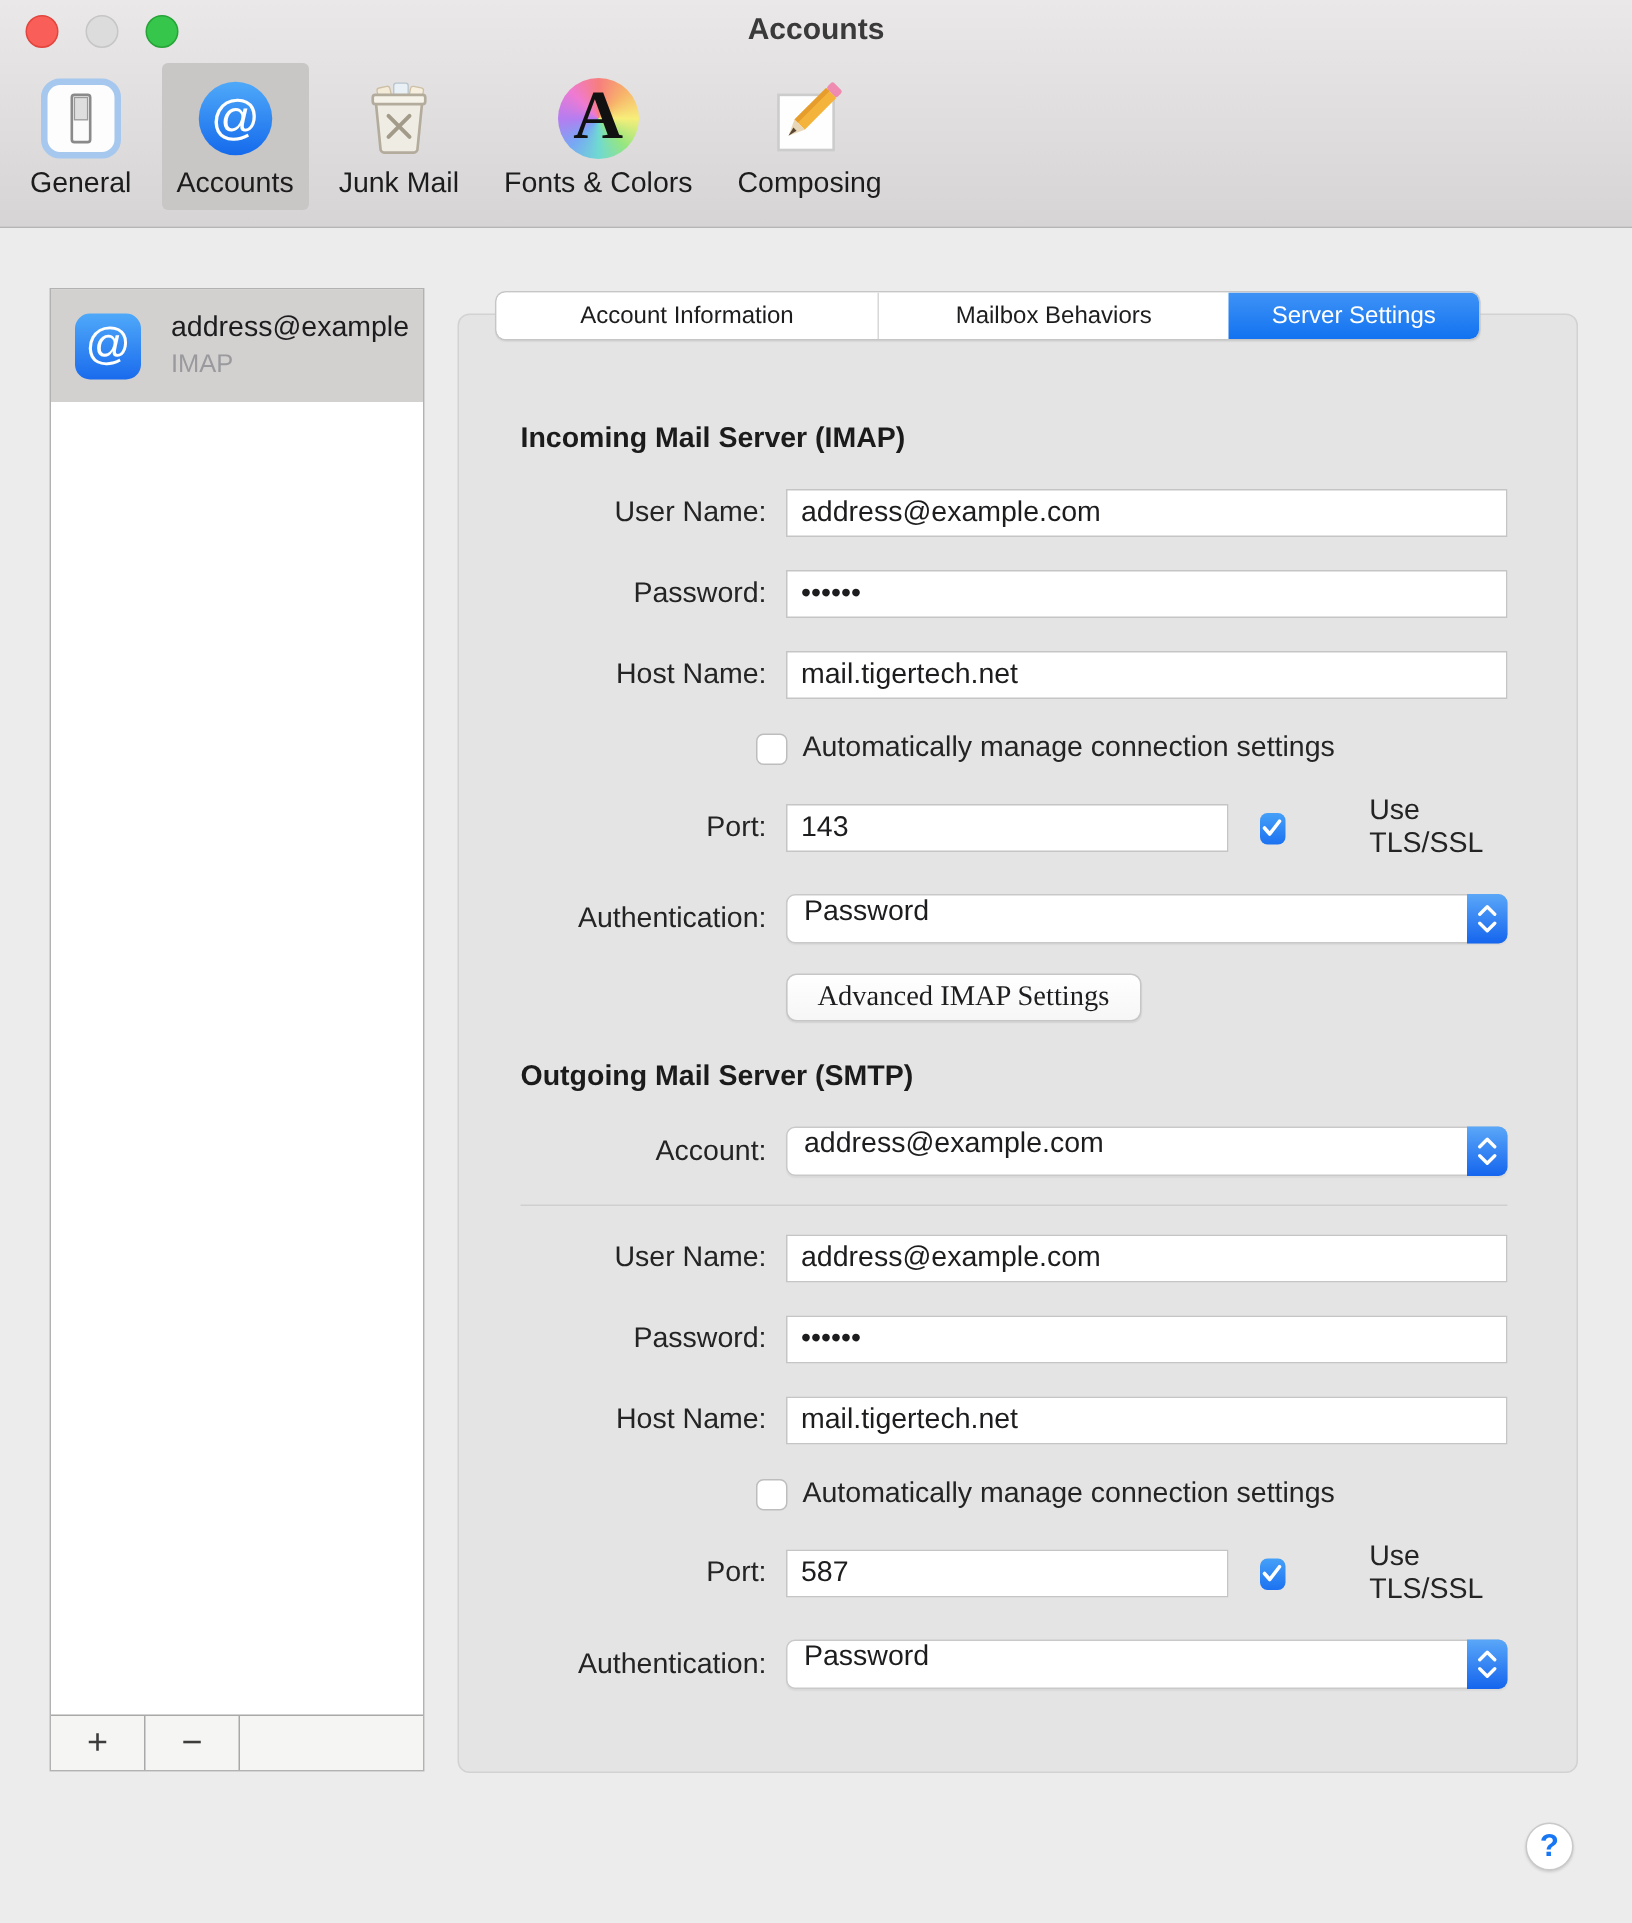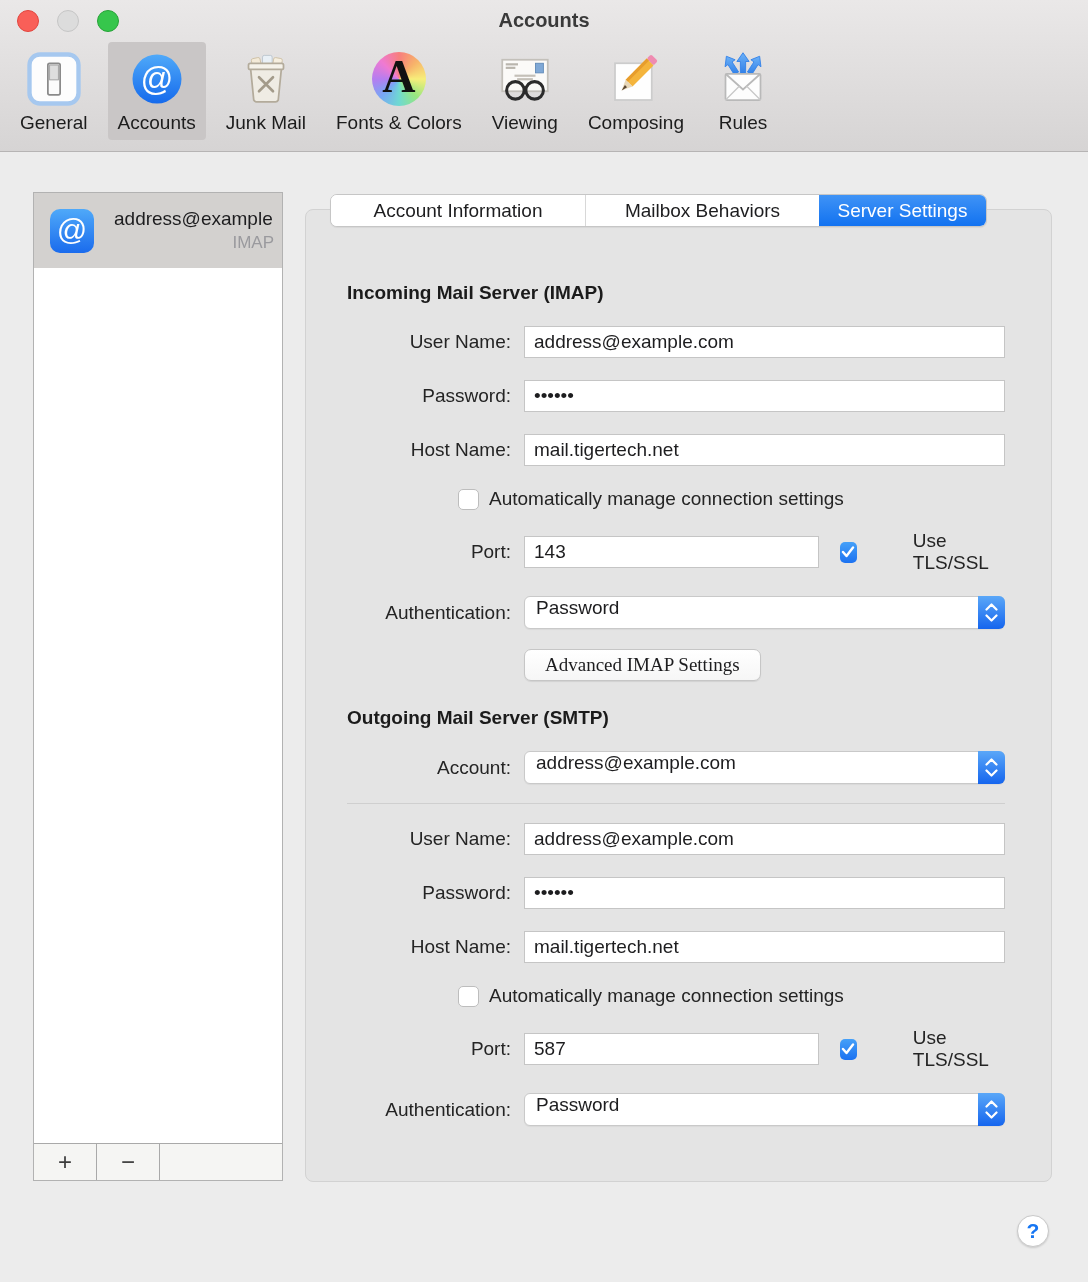--- a/index.html
+++ b/index.html
@@ -31,50 +31,50 @@
 
   
   .sidebar{position:absolute;left:33px;top:192px;width:250px;height:989px;background:#ffffff;
            border:1px solid #b2b2b2;box-sizing:border-box;display:flex;flex-direction:column;}
   .acct-row{height:75px;background:#d3d1cf;display:flex;align-items:center;padding:0 8px 0 16px;box-sizing:border-box;}
   .acct-icon{width:44px;height:44px;border-radius:10px;flex:0 0 44px;
              background:linear-gradient(#4fa9f9,#1a6bed);display:flex;align-items:center;justify-content:center;}
   .acct-icon span{color:#fff;font-size:30px;font-weight:400;transform:translateY(-1px);}
   .acct-text{margin-left:20px;overflow:hidden;}
   .acct-name{font-size:19px;color:#1d1d1f;white-space:nowrap;overflow:hidden;}
-  .acct-sub{font-size:17px;color:#9a9a9e;margin-top:3px;text-align:right;}
+  .acct-sub{font-size:17px;color:#9a9a9e;margin-top:3px;}
   .side-spacer{flex:1;}
   .side-footer{height:36px;border-top:1px solid #a9a9a9;display:flex;background:#f5f5f3;}
   .sf-btn{width:63px;border-right:1px solid #a9a9a9;display:flex;align-items:center;justify-content:center;
           font-size:24px;color:#3c3c3c;box-sizing:border-box;cursor:default;}
   .sf-fill{flex:1;}
 
   
   .panel{position:absolute;left:305px;top:209px;width:747px;height:973px;background:#e4e4e4;
          border:1px solid #d2d2d2;border-radius:8px;box-sizing:border-box;
          padding:72px 46px 0 41px;}
   
   .tabs{position:absolute;left:330px;top:194px;height:33px;display:flex;
         border:1px solid #c6c6c6;border-radius:7px;overflow:hidden;background:#fff;
         box-shadow:0 1px 1px rgba(0,0,0,.06);box-sizing:border-box;}
-  .tab{display:flex;align-items:center;justify-content:center;font-size:19px;color:#1d1d1f;
+  .tab{display:flex;align-items:center;justify-content:center;font-size:16px;color:#1d1d1f;
        background:#fff;height:100%;box-sizing:border-box;cursor:default;}
   .tab + .tab{border-left:1px solid #d8d8d8;}
   .tab.selected{background:linear-gradient(#3f93f6,#1272f0);color:#fff;border-left:none;}
   .tab.t1{width:254px;}.tab.t2{width:234px;}.tab.t3{width:167px;}
 
   
   .sect-h{font-size:19px;font-weight:700;color:#1b1b1b;margin:0 0 22px 0;}
   .row{display:flex;align-items:center;margin-bottom:22px;}
   .lbl{width:164px;text-align:right;font-size:19px;color:#242424;flex:0 0 164px;}
   .fld{margin-left:13px;flex:1;display:flex;align-items:center;}
   input.tf{height:32px;border:1px solid #c5c5c5;background:#fff;font-family:inherit;
            font-size:19px;color:#1d1d1f;padding:0 9px;box-sizing:border-box;width:100%;outline:none;}
   input.tf.short{width:295px;flex:0 0 295px;}
-  .chk-row{margin-left:71px;display:flex;align-items:center;margin-bottom:20px;padding-left:40px;}
+  .chk-row{margin-left:117px;display:flex;align-items:center;margin-bottom:20px;padding-left:40px;}
   .checkbox{width:21px;height:21px;border-radius:5px;background:#fff;border:1px solid #bdbdbd;
             box-sizing:border-box;display:flex;align-items:center;justify-content:center;cursor:default;}
   .checkbox svg{display:none;}
   .checkbox.checked{background:linear-gradient(#45a0f8,#1c72f1);border:none;}
   .checkbox.checked svg{display:block;}
   .chk-lbl{font-size:19px;color:#242424;margin-left:10px;}
   .tls-group{display:flex;align-items:center;margin-left:21px;gap:46px;}
   .selectbox{position:relative;height:33px;background:#fff;border:1px solid #c9c9c9;border-radius:6px;
              box-sizing:border-box;flex:1;display:flex;align-items:flex-start;
              box-shadow:0 1px 1px rgba(0,0,0,.05);cursor:default;}
@@ -154,75 +154,38 @@
 
       <div class="tb-item">
         <div class="tb-icon">
           <div class="rainbow">
               <span>A</span>
             </div>
         </div>
         <div class="tb-label">Fonts &amp; Colors</div>
       </div>
 
-      <div class="tb-item">
-        <div class="tb-icon">
-          <svg width="56" height="56" viewBox="0 0 64 64">
-            <rect x="6" y="10" width="52" height="36" fill="#fbfaf8" stroke="#c3c0ba" stroke-width="2"></rect>
-            <rect x="44" y="14" width="9" height="11" fill="#7fa8d6" stroke="#5f88b6"></rect>
-            <rect x="10" y="14" width="14" height="2.5" fill="#b9b5ad"></rect>
-            <rect x="10" y="18" width="11" height="2.5" fill="#b9b5ad"></rect>
-            <rect x="20" y="27" width="24" height="2.5" fill="#c4c0b8"></rect>
-            <rect x="23" y="31" width="18" height="2.5" fill="#c4c0b8"></rect>
-            <circle cx="21" cy="45" r="10" fill="none" stroke="#2b2b2b" stroke-width="3.5"></circle>
-            <circle cx="43" cy="45" r="10" fill="none" stroke="#2b2b2b" stroke-width="3.5"></circle>
-            <path d="M31 43 Q32 40 33 43" fill="none" stroke="#2b2b2b" stroke-width="3"></path>
-          </svg>
-        </div>
-        <div class="tb-label">Viewing</div>
-      </div>
 
       <div class="tb-item">
         <div class="tb-icon">
           <svg width="56" height="56" viewBox="0 0 64 64">
             <rect x="8" y="14" width="42" height="42" fill="#fefefe" stroke="#cccccc" stroke-width="2"></rect>
             <g transform="rotate(45 40 20)">
               <rect x="35" y="2" width="11" height="7" rx="2" fill="#ef8bb1"></rect>
               <rect x="35" y="9" width="11" height="34" fill="#f4b43c"></rect>
               <path d="M35 9 L38.6 9 L38.6 43 L35 43 Z" fill="#e79d2c"></path>
               <path d="M35 43 L46 43 L40.5 55 Z" fill="#e8d7b8"></path>
               <path d="M38.8 48 L42.2 48 L40.5 55 Z" fill="#5a4632"></path>
             </g>
           </svg>
         </div>
         <div class="tb-label">Composing</div>
       </div>
 
 
-      <div class="tb-item">
-        <div class="tb-icon">
-          <svg width="56" height="56" viewBox="0 0 64 64">
-            <defs>
-                <linearGradient id="gArrow" x1="0" y1="0" x2="0" y2="1">
-              <stop offset="0" stop-color="#6cb1f7"></stop>
-                  <stop offset="1" stop-color="#2f7fe8"></stop>
-            </linearGradient>
-              </defs>
-            <g fill="url(#gArrow)" stroke="#2f7fe8" stroke-width="1">
-              <path d="M32 2 L39 12 L35 12 L35 26 L29 26 L29 12 L25 12 Z"></path>
-              <path d="M13 6 L23 10 L19.5 12.5 L27 24 L22 27 L14.8 15.5 L11.5 18 Z"></path>
-              <path d="M51 6 L52.5 18 L49.2 15.5 L42 27 L37 24 L44.5 12.5 L41 10 Z"></path>
-            </g>
-            <rect x="12" y="26" width="40" height="30" rx="2" fill="#fdfdfd" stroke="#b9b9b9" stroke-width="2"></rect>
-            <path d="M12 26 L32 44 L52 26" fill="none" stroke="#b9b9b9" stroke-width="2"></path>
-            <path d="M12 56 L28 40 M52 56 L36 40" fill="none" stroke="#c9c9c9" stroke-width="1.5"></path>
-          </svg>
-        </div>
-        <div class="tb-label">Rules</div>
-      </div>
 
     </div>
   </div>
 
   <div class="sidebar">
     <div class="acct-row">
       <div class="acct-icon">
         <span>@</span>
       </div>
       <div class="acct-text">

